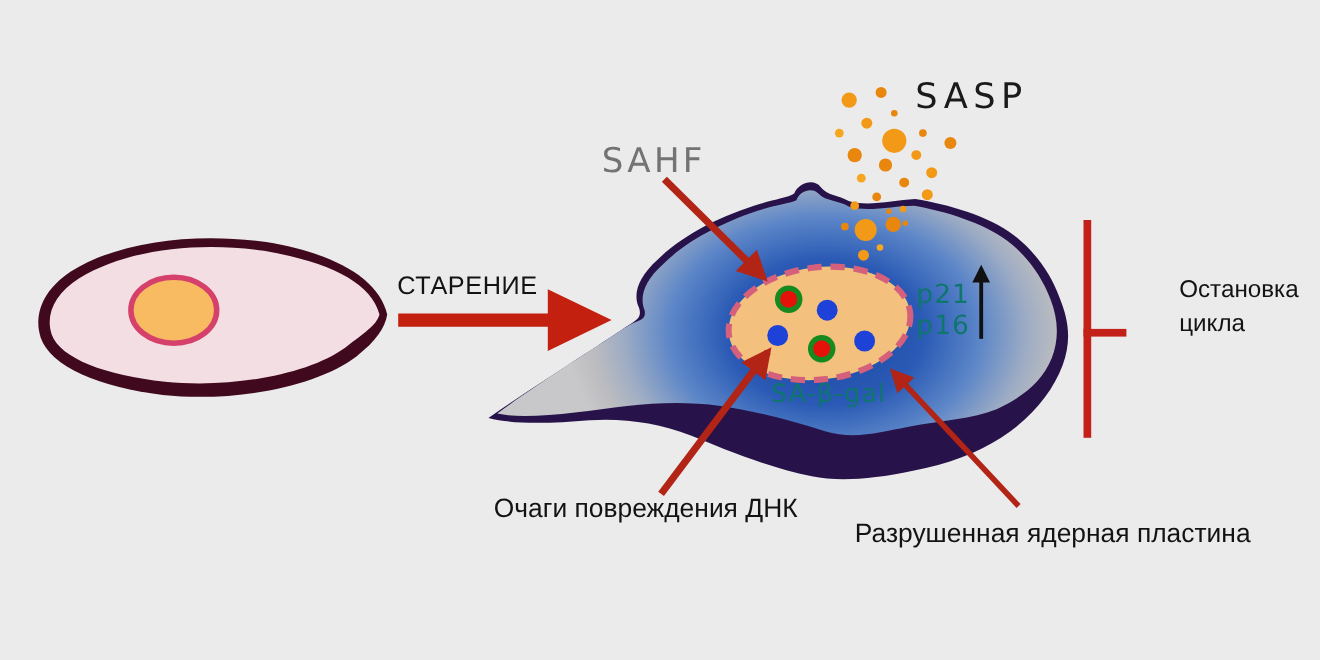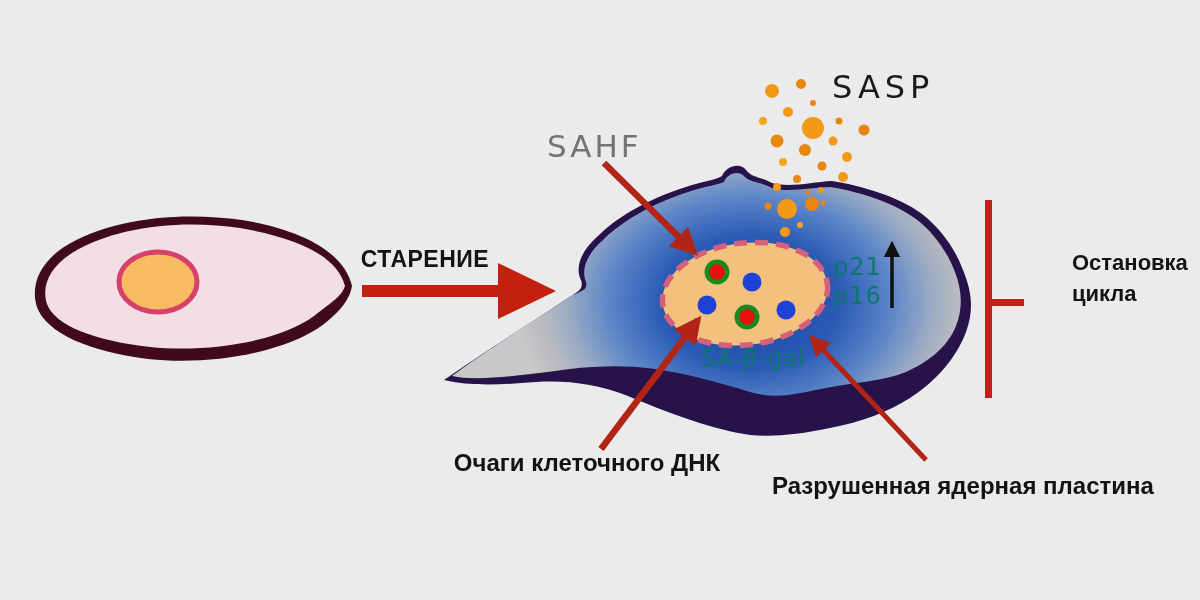--- a/index.html
+++ b/index.html
@@ -3,21 +3,21 @@
 <meta charset="utf-8">
 <style>
   html,body{margin:0;padding:0;}
   body{font-family:"Liberation Sans",sans-serif;}
   .stage{
     position:relative;width:1200px;height:600px;
     background:#ebebeb;overflow:hidden;
   }
   .stage svg{position:absolute;left:0;top:0;}
   .lbl{position:absolute;color:#131313;white-space:nowrap;}
-  .lbl-bold{font-family:"Liberation Sans",sans-serif;font-weight:bold;}
+  .lbl-bold{font-family:"Liberation Sans",sans-serif;font-weight:normal;}
   .lbl-geo{font-family:"DejaVu Sans",sans-serif;font-weight:400;}
   .lbl-light{color:#0f766e;}
   .aging-label{left:352px;top:246px;width:146px;text-align:center;font-size:23px;letter-spacing:0.5px;}
   .sahf-label{left:547px;top:128px;font-size:31px;letter-spacing:3px;color:#737373;}
   .sasp-label{left:832px;top:68px;font-size:32px;letter-spacing:5px;color:#1a1a1a;}
   .p21-label{left:833px;top:253px;font-size:24px;letter-spacing:1px;}
   .p16-label{left:833px;top:282px;font-size:24px;letter-spacing:1px;}
   .sabgal-label{left:701px;top:345px;font-size:23px;letter-spacing:1px;}
   .dna-label{left:437px;top:449px;width:300px;text-align:center;font-size:24px;}
   .lamina-label{left:772px;top:472px;width:370px;text-align:center;font-size:24px;}
@@ -145,20 +145,20 @@
       <rect x="985" y="299" width="39" height="7"></rect>
     </g>
   </svg>
 
   <div class="lbl lbl-bold aging-label">СТАРЕНИЕ</div>
   <div class="lbl lbl-geo sahf-label">SAHF</div>
   <div class="lbl lbl-geo sasp-label">SASP</div>
   <div class="lbl lbl-geo lbl-light p21-label">p21</div>
   <div class="lbl lbl-geo lbl-light p16-label">p16</div>
   <div class="lbl lbl-geo lbl-light sabgal-label">SA-β-gal</div>
-  <div class="lbl lbl-bold dna-label">Очаги клеточного ДНК</div>
+  <div class="lbl lbl-bold dna-label">Очаги повреждения ДНК</div>
   <div class="lbl lbl-bold lamina-label">Разрушенная ядерная пластина</div>
   <div class="lbl lbl-bold arrest-label">
     <div>Остановка</div>
     <div>цикла</div>
   </div>
 
 </div>
 
 </body></html>

